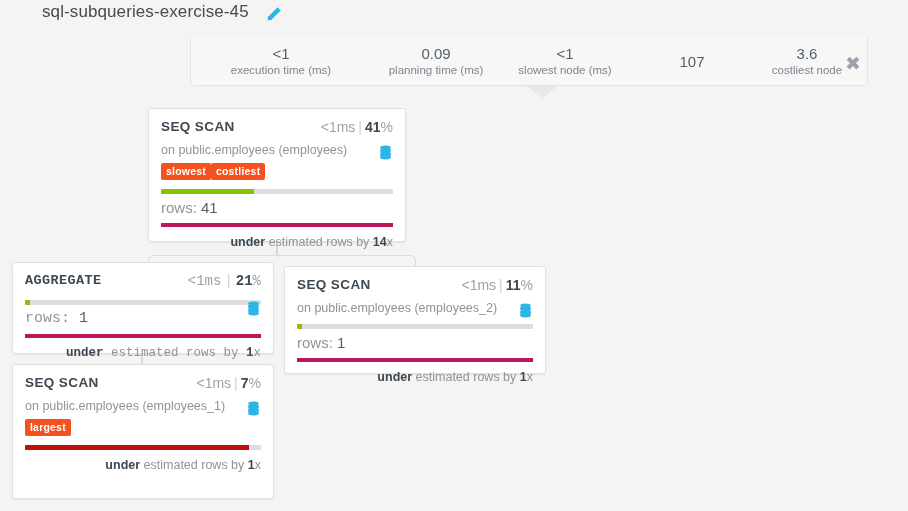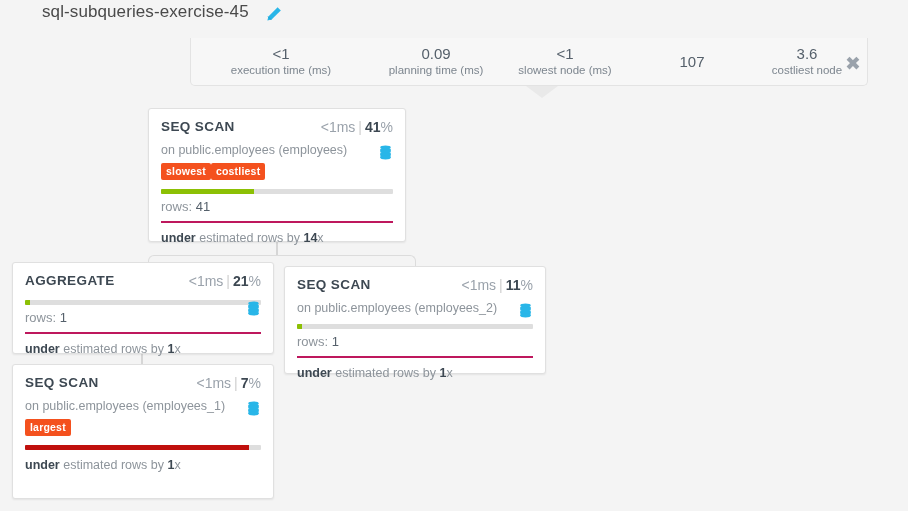--- a/index.html
+++ b/index.html
@@ -79,28 +79,29 @@
     font-size: 10.5px; font-weight: bold;
     padding: 2px 5px 3px 5px; border-radius: 2px;
     letter-spacing: .2px;
   }
   .bar-track {
     height: 5px; background: #dedede; border-radius: 1px;
     margin-top: 9px; overflow: hidden;
   }
   .bar-fill { height: 100%; }
   .rows-line {
-    font-size: 13px; color: #8d949b;
+    font-size: 15px; color: #8d949b;
     padding: 5px 0 7px 0;
-    border-bottom: 2px solid #be185d;
+    border-bottom: 4px solid #be185d;
   }
   .rows-line .rv { color: #55606b; }
   .est-line {
     font-size: 12.5px; color: #8d949b;
     padding: 8px 0 9px 0;
+    text-align: right;
   }
   .est-line b { color: #3d4852; }
 
   
   .ghost {
     position: absolute;
     background: #f4f4f4;
     border: 1px solid #dcdcdc;
     border-bottom: none;
     border-radius: 6px 6px 0 0;
@@ -179,21 +180,21 @@
       <span>rows:</span>
       <span class="rv">41</span>
     </div>
     <div class="est-line">
       <b>under</b>
       <span>estimated rows by</span>
       <b>14</b><span>x</span>
     </div>
   </div>
 
-  <div class="node" style="left:12px; top:262px; width:262px; height:92px;">
+  <div class="node" style="left:12px; top:262px; width:262px; height:92px;font-family:Liberation Mono, monospace;">
     <div class="node-head">
       <span class="node-type">AGGREGATE</span>
       <span class="node-metrics">
         <span>&lt;1ms</span><span class="sep">|</span><span class="pct">21</span><span class="pctsym">%</span>
       </span>
     </div>
     <span class="node-icon" style="top:38px;">
       <svg viewBox="0 0 16 16" width="15" height="15">
         <ellipse cx="8" cy="2.6" rx="5.6" ry="2.1" fill="#29b6e8"></ellipse>
         <rect x="2.4" y="4.2" width="11.2" height="2.6" fill="#29b6e8"></rect>

